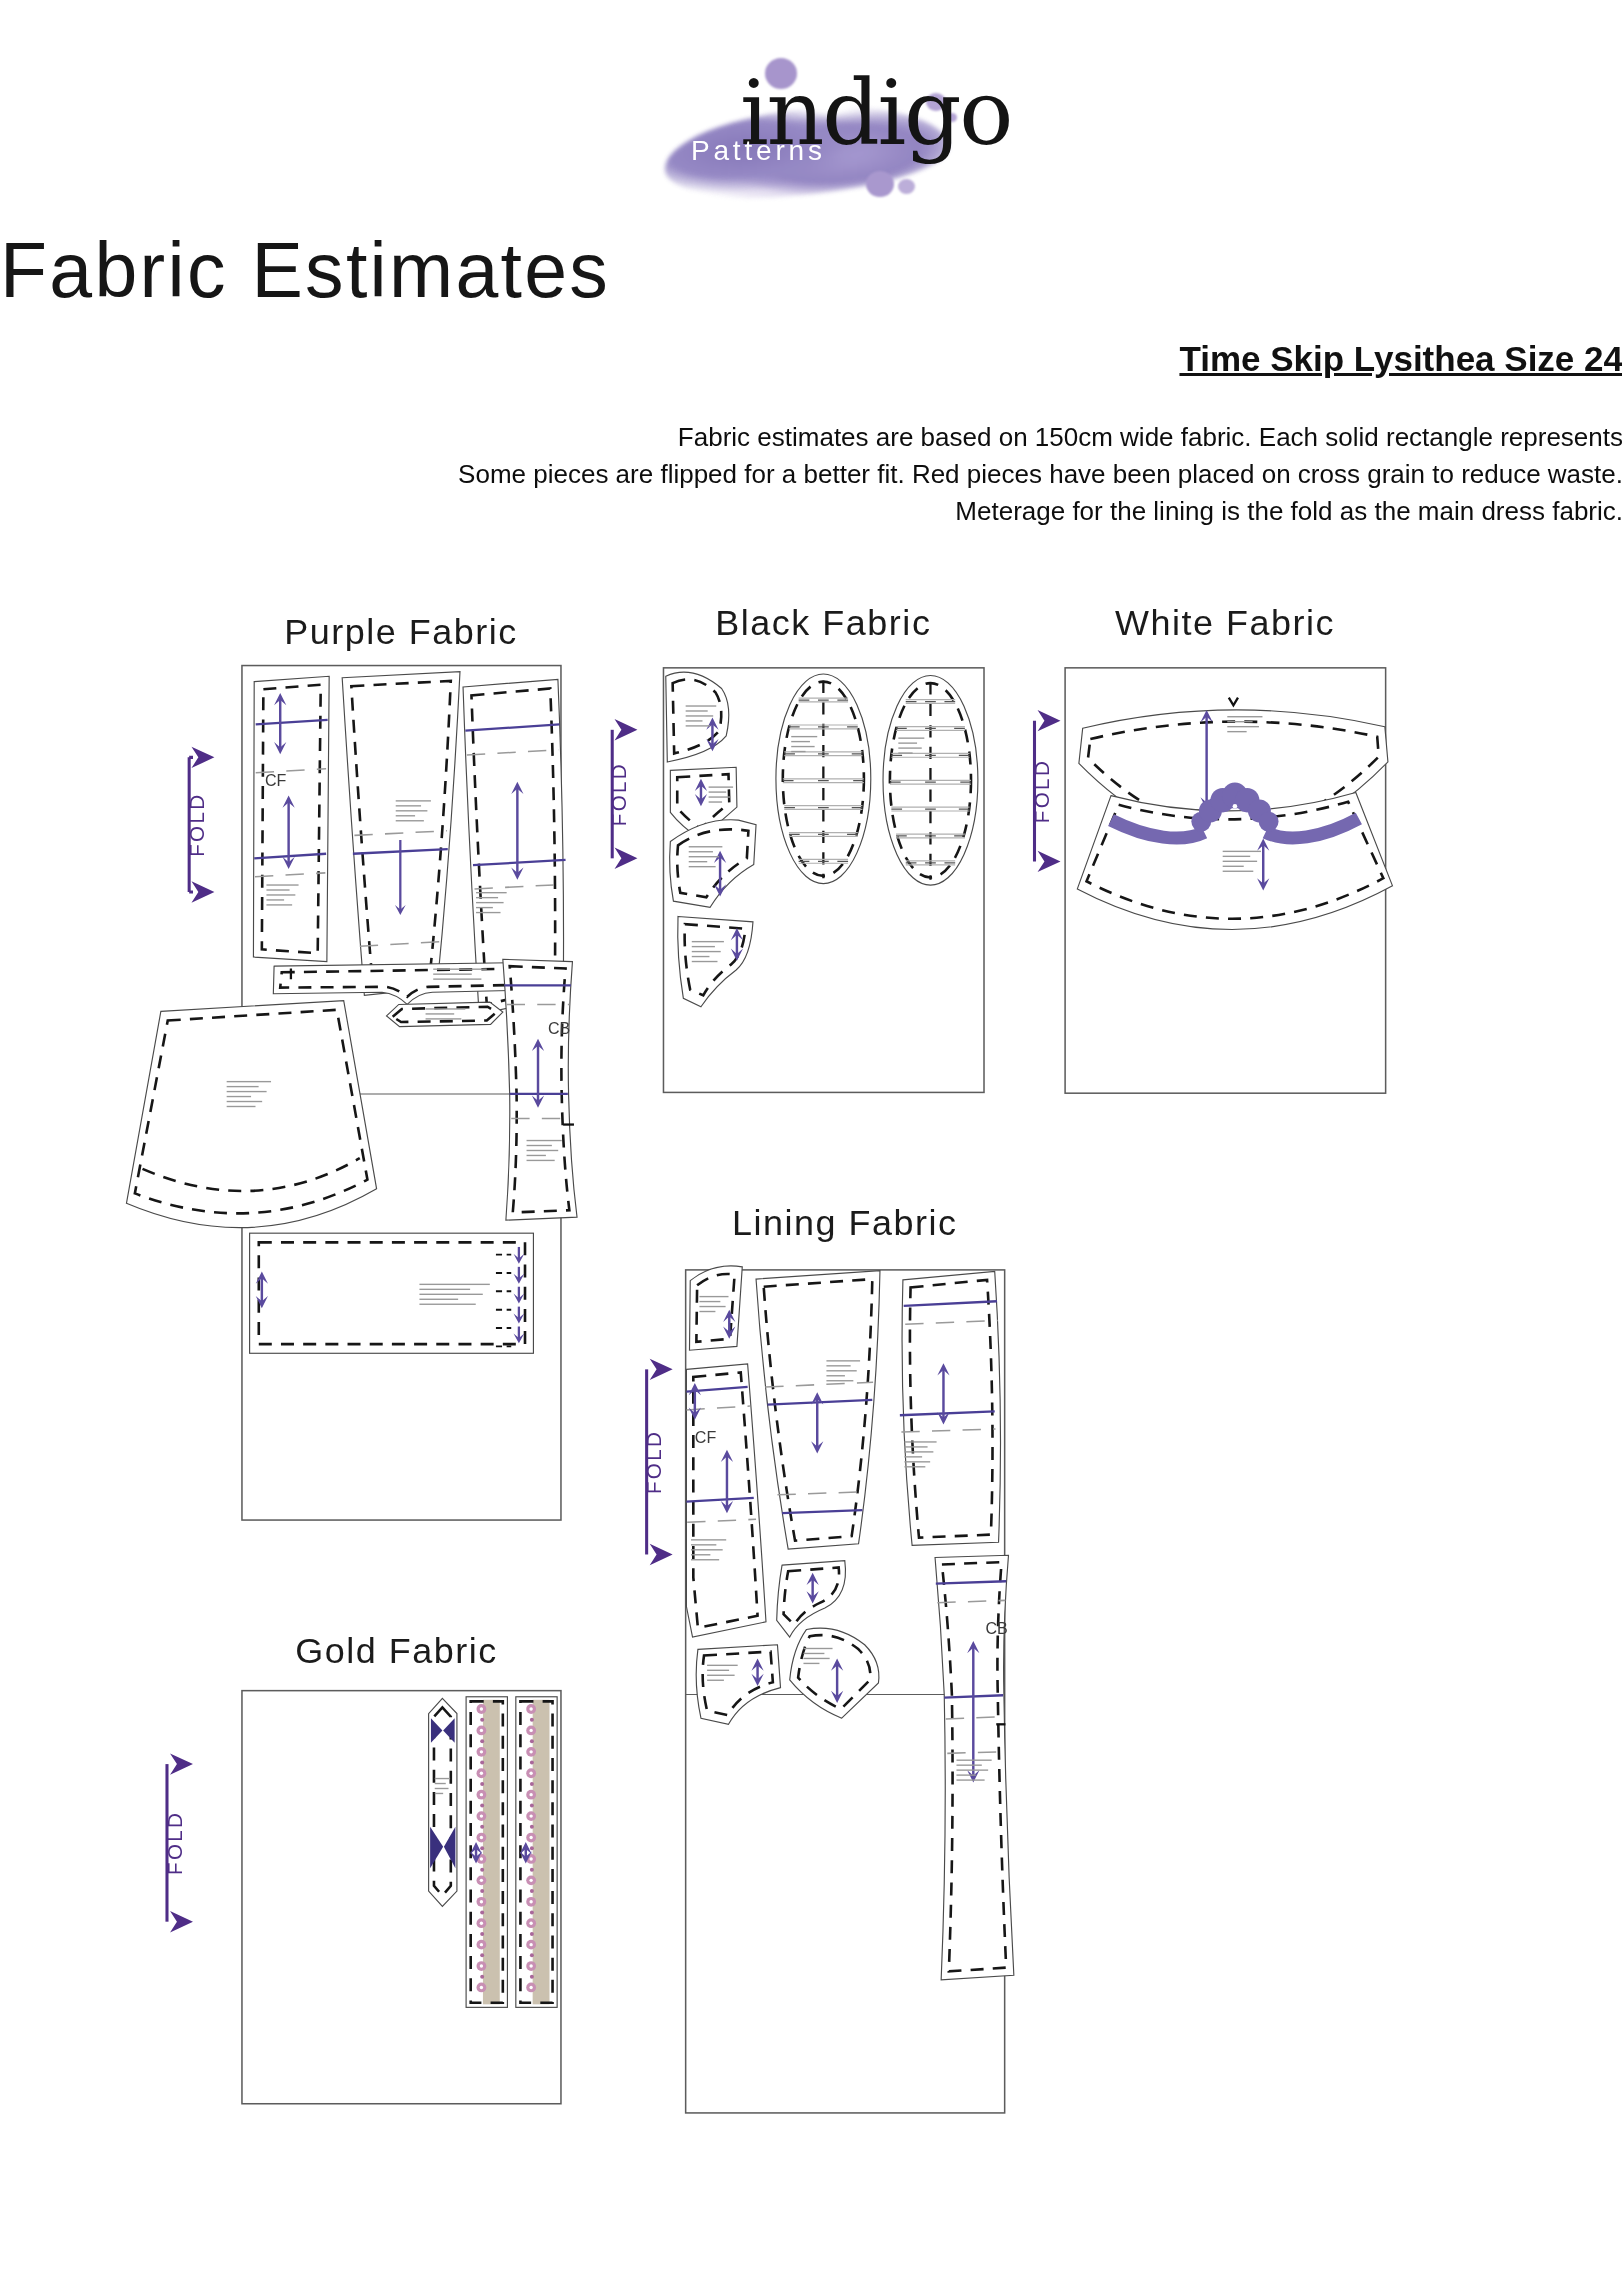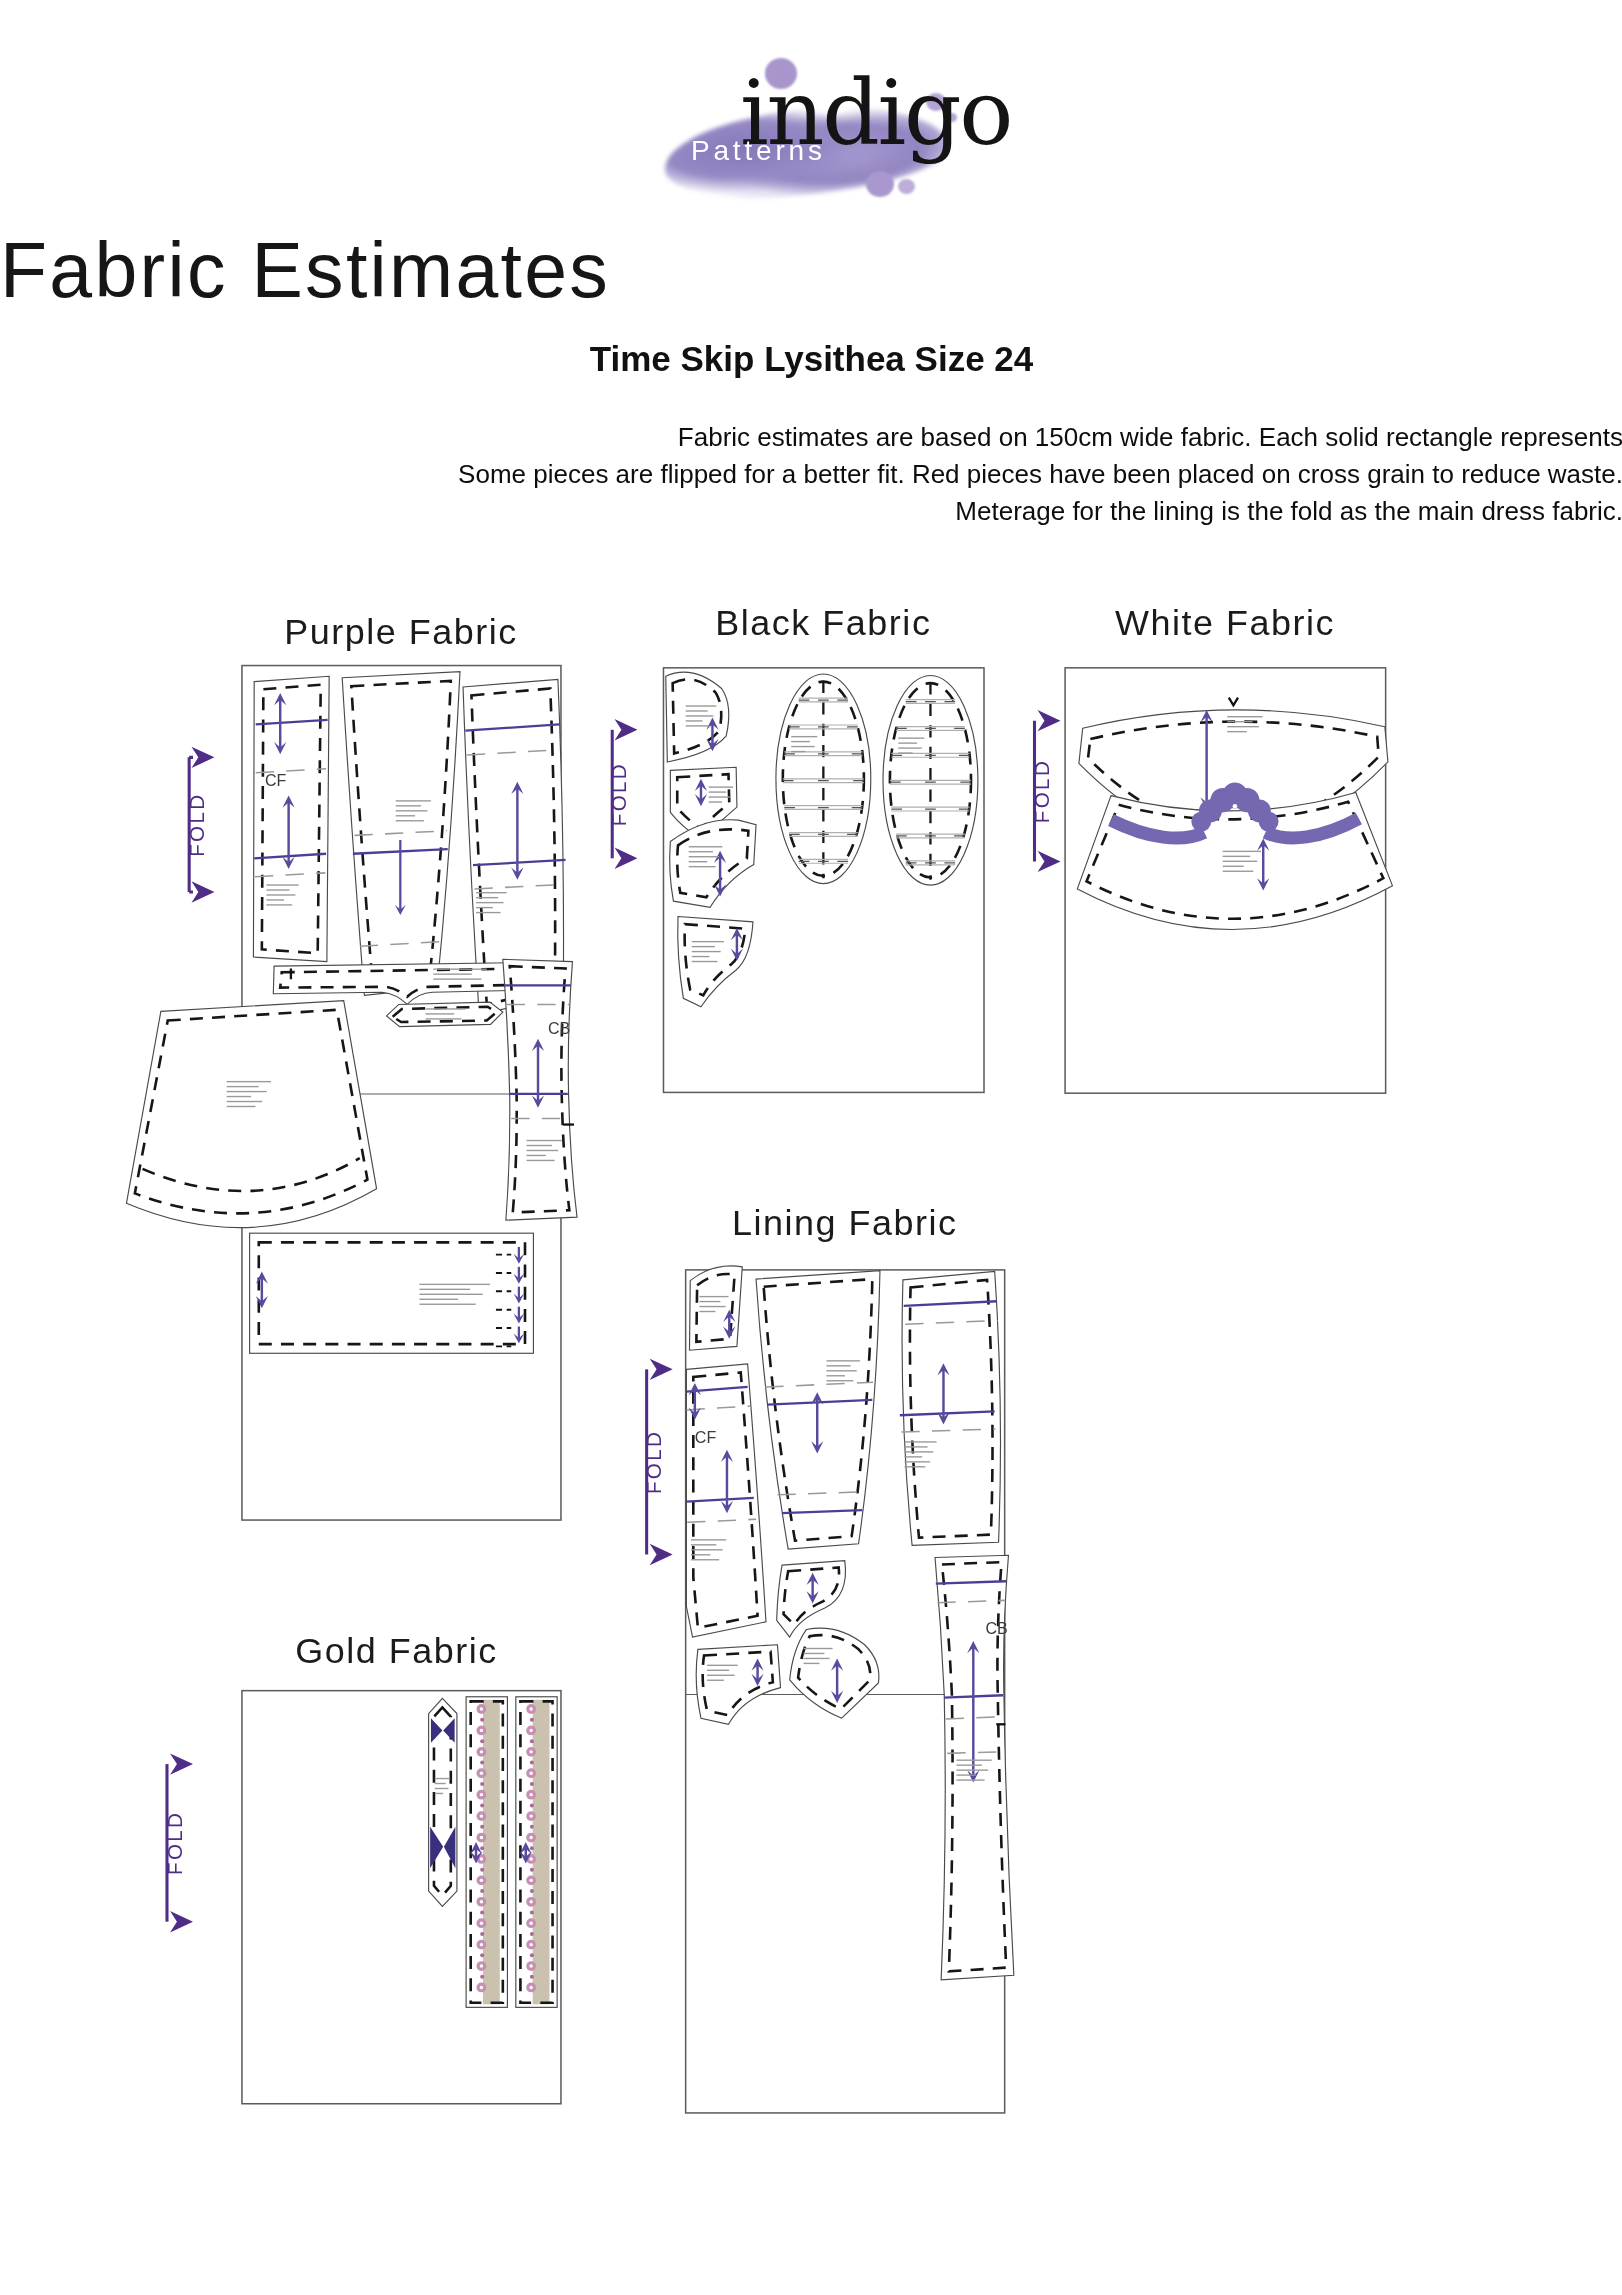--- a/index.html
+++ b/index.html
@@ -13,21 +13,21 @@
           radial-gradient(ellipse 55% 65% at 62% 55%,#a294cf 0%,#8a7bbd 50%,rgba(141,127,192,0) 75%),
           radial-gradient(ellipse 45% 80% at 85% 45%,#9486c4 0%,rgba(148,134,196,0) 70%),
           radial-gradient(ellipse 50% 60% at 45% 80%,#cdc2e4 0%,rgba(205,194,228,0) 70%);}
   .blobdot{position:absolute;border-radius:50%;filter:blur(1.1px);}
   .logo-script{position:absolute;left:740px;top:60px;width:398px;font-family:"DejaVu Serif",serif;
         font-size:90px;letter-spacing:-2.3px;color:#141414;z-index:3;}
   .logo-sub{position:absolute;left:691px;top:135px;width:199px;color:#ffffff;font-size:28px;
         letter-spacing:3.8px;font-weight:400;z-index:3;}
   .title{position:absolute;left:0;top:226px;width:100%;font-size:77px;
         font-weight:300;letter-spacing:2.3px;color:#161616;}
-  .subtitle{position:absolute;left:0;top:339px;width:100%;text-align:center;font-size:35px;font-weight:bold;}
+  .subtitle{position:absolute;left:0;top:339px;width:100%;text-align:right;font-size:35px;font-weight:bold;text-decoration:underline;}
   .notes{position:absolute;left:0;top:419px;width:100%;text-align:right;font-size:26px;line-height:37px;color:#0d0d0d;}
   
   svg.diagram{position:absolute;left:0;top:0;}
   .sheet{fill:#ffffff;stroke:#5c5c5c;stroke-width:2;}
   .divider{stroke:#5c5c5c;stroke-width:1.5;}
   .piece{fill:#ffffff;stroke:#4a4a4a;stroke-width:1.5;}
   .cut{fill:none;stroke:#161616;stroke-width:3.4;stroke-dasharray:17 12;}
   .pline{stroke:#4a3f96;stroke-width:3;}
   .gdash{stroke:#9a9a9a;stroke-width:2;stroke-dasharray:24 16;}
   .cline{stroke:#161616;stroke-width:3;stroke-dasharray:16 12;}

